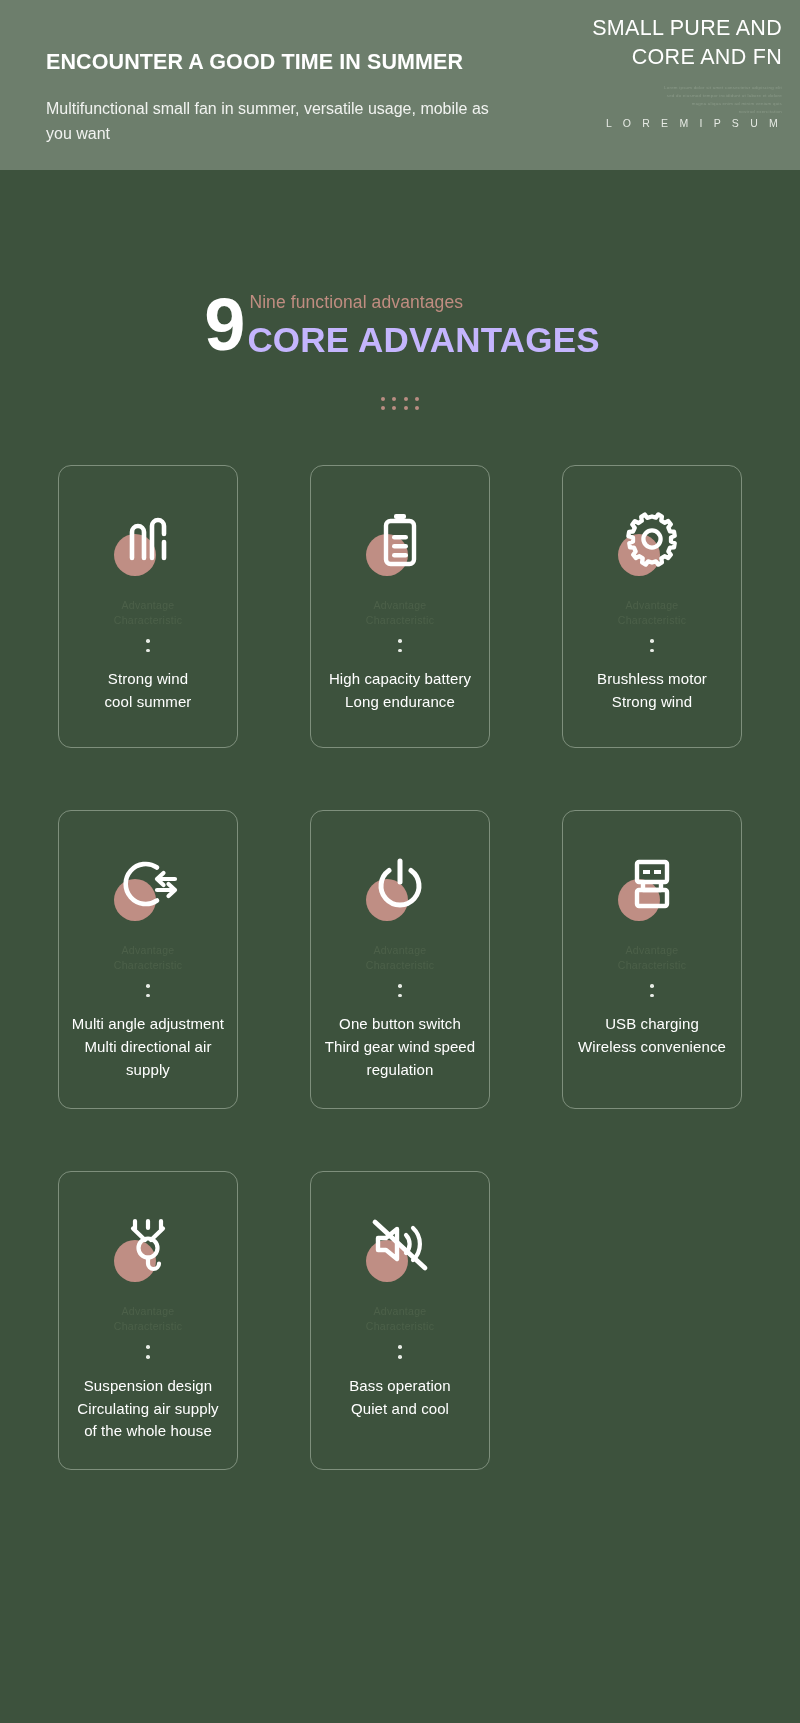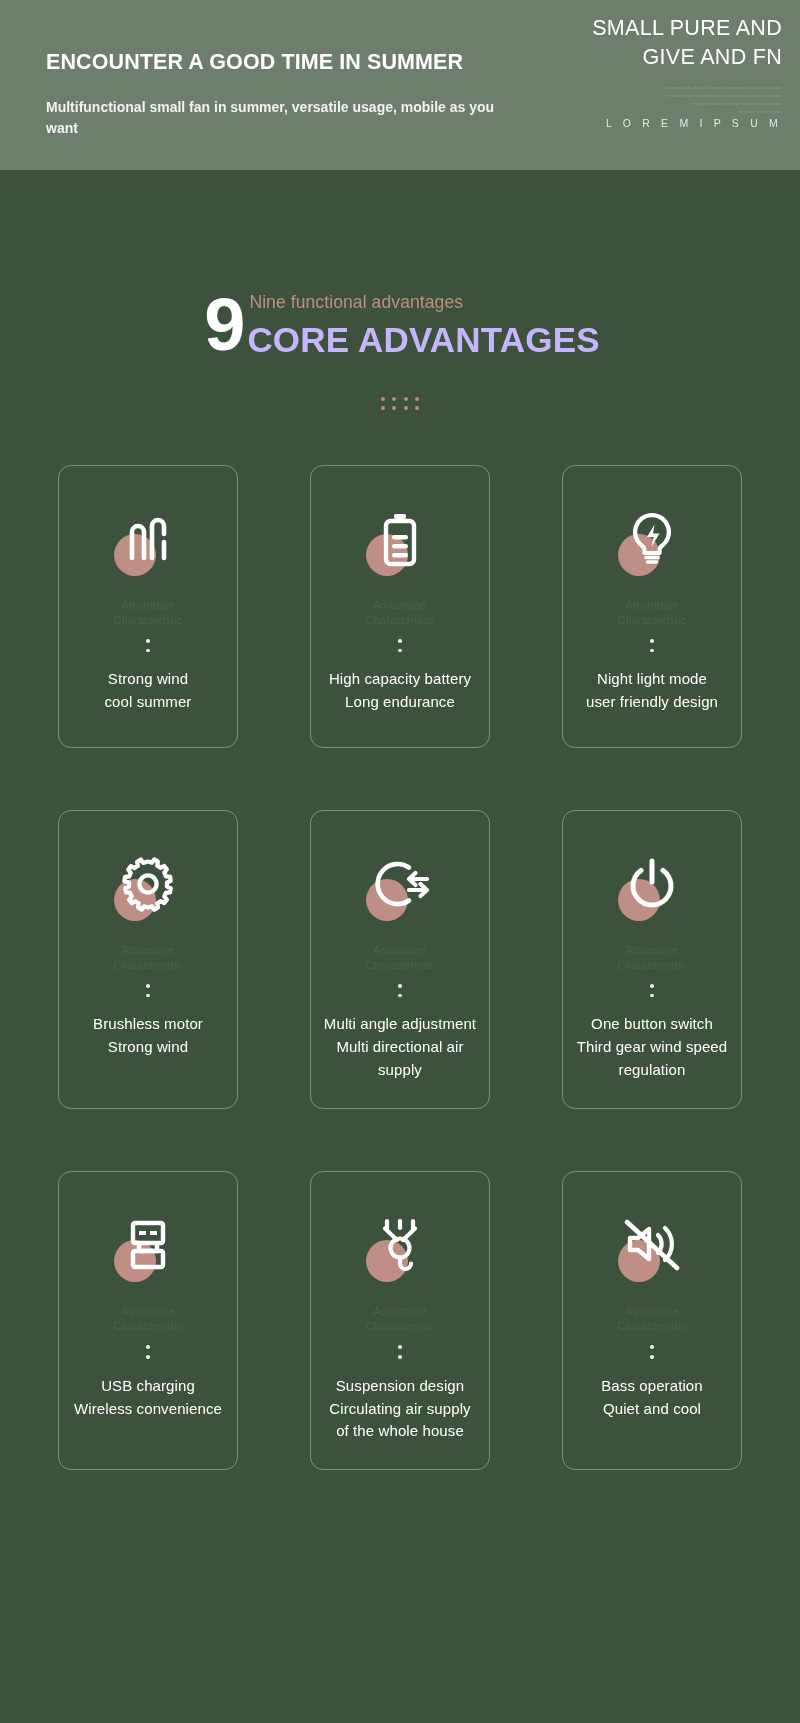--- a/index.html
+++ b/index.html
@@ -27,22 +27,22 @@
     color:#ffffff;
     font-size:21.5px;
     font-weight:bold;
     letter-spacing:0.1px;
     line-height:1.2;
     white-space:nowrap;
   }
   .header-sub {
     margin-top:21px;
     color:#f1f3f0;
-    font-size:14px;
-    font-weight:700;
+    font-size:16px;
+    font-weight:400;
     line-height:1.55;
     max-width:470px;
   }
   .header-right {
     position:absolute;
     right:18px; top:14px;
     width:260px;
     text-align:right;
   }
   .hr-big {
@@ -193,21 +193,21 @@
 
 <div class="header">
 
   <div class="header-left">
     <div class="header-title">ENCOUNTER A GOOD TIME IN SUMMER</div>
     <div class="header-sub">Multifunctional small fan in summer, versatile usage, mobile as you want</div>
   </div>
 
   <div class="header-right">
     <div class="hr-big">SMALL PURE AND</div>
-    <div class="hr-big">GIVE AND FN</div>
+    <div class="hr-big">CORE AND FN</div>
     <div class="hr-fine">
       <div>Lorem ipsum dolor sit amet consectetur adipiscing elit</div>
       <div>sed do eiusmod tempor incididunt ut labore et dolore</div>
       <div>magna aliqua enim ad minim veniam quis</div>
       <div>nostrud exercitation</div>
     </div>
     <div class="hr-lorem">L O R E M   I P S U M</div>
   </div>
 
 </div>
@@ -273,40 +273,20 @@
         <div>Characteristic</div>
       </div>
       <div class="vdots">
           <i></i>
           <i></i>
         </div>
       <div class="card-title" style="white-space:pre-line">High capacity battery
 Long endurance</div>
     </div>
 
-    <div class="card">
-      <div class="icon-wrap">
-        <span class="blob"></span>
-        <svg class="icon-svg" width="54" height="56" viewBox="0 0 54 56" fill="none">
-          <path d="M27 4a17 17 0 0 0-10 30.7c1.6 1.2 2.5 2.8 2.5 4.6V42h15v-2.7c0-1.8.9-3.4 2.5-4.6A17 17 0 0 0 27 4Z" stroke="#fff" stroke-width="4.2" stroke-linejoin="round"></path>
-          <path d="M21 46.5h12M22.5 51h9" stroke="#fff" stroke-width="3.4" stroke-linecap="round"></path>
-          <path d="M29.5 13.5 22 26h6.5l-1.8 9.5 7.8-13H28l1.5-9Z" fill="#fff"></path>
-        </svg>
-      </div>
-      <div class="faint">
-        <div>Advantage</div>
-        <div>Characteristic</div>
-      </div>
-      <div class="vdots">
-          <i></i>
-          <i></i>
-        </div>
-      <div class="card-title" style="white-space:pre-line">Night light mode
-user friendly design</div>
-    </div>
 
     <div class="card">
       <div class="icon-wrap">
         <span class="blob"></span>
         <svg class="icon-svg" width="56" height="56" viewBox="0 0 56 56" fill="none">
           <path d="M28 5.5l3.9 1.1 2.4-3.2 3.6 2.2-.6 4 3.3 2.2 3.6-1.8 2.6 3.3-2.4 3.3 1.6 3.7 4 .4.7 4.2-3.7 1.6v4l3.7 1.6-.7 4.2-4 .4-1.6 3.7 2.4 3.3-2.6 3.3-3.6-1.8-3.3 2.2.6 4-3.6 2.2-2.4-3.2-3.9 1.1-3.9-1.1-2.4 3.2-3.6-2.2.6-4-3.3-2.2-3.6 1.8-2.6-3.3 2.4-3.3-1.6-3.7-4-.4-.7-4.2 3.7-1.6v-4L4.4 25.1l.7-4.2 4-.4 1.6-3.7-2.4-3.3 2.6-3.3 3.6 1.8 3.3-2.2-.6-4 3.6-2.2 2.4 3.2L28 5.5Z" stroke="#fff" stroke-width="4.3" stroke-linejoin="round"></path>
           <circle cx="28" cy="28" r="8.6" stroke="#fff" stroke-width="4.3"></circle>
         </svg>
       </div>
       <div class="faint">

